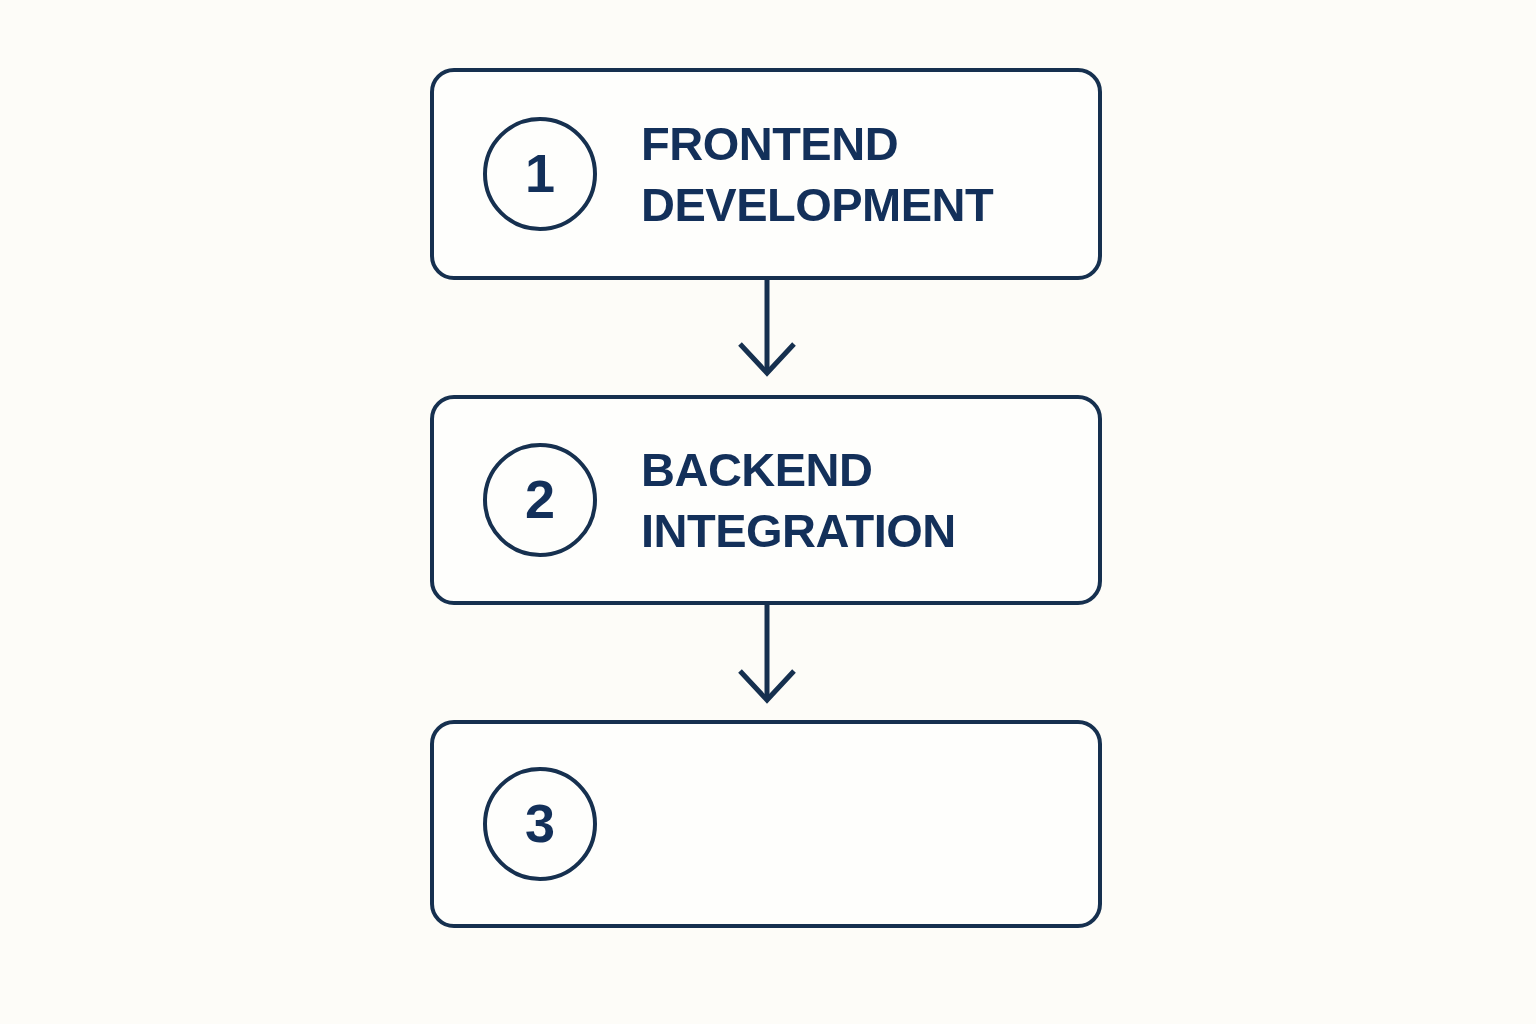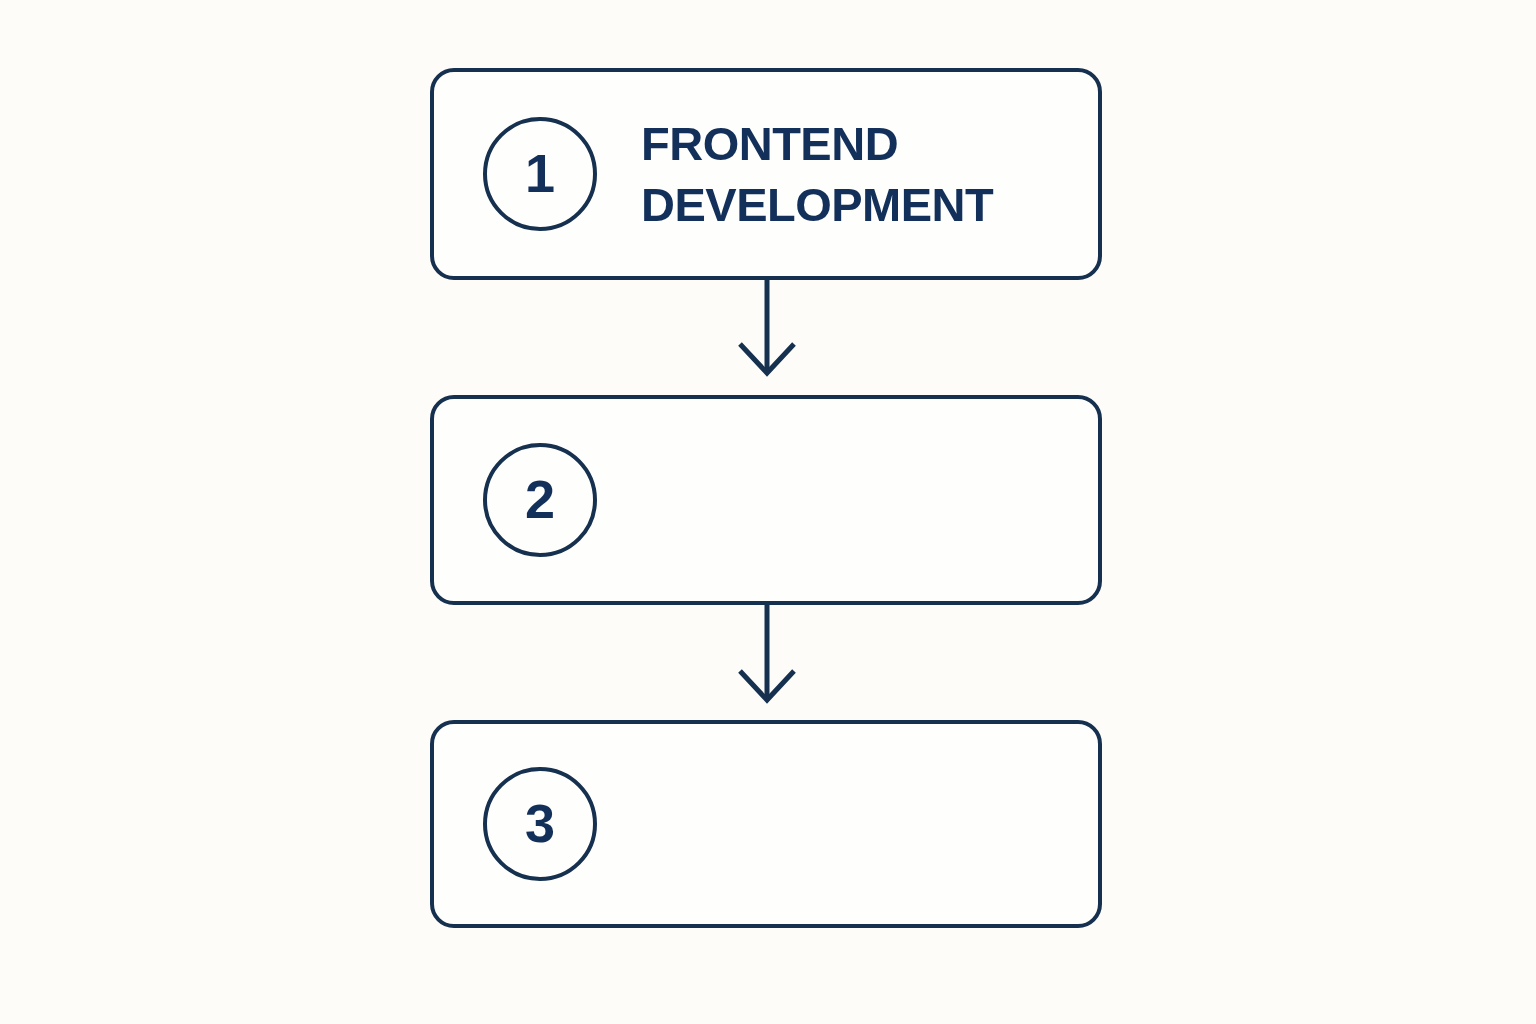--- a/index.html
+++ b/index.html
@@ -116,20 +116,22 @@
       <span class="step-number">1</span>
     </div>
     <div class="step-label">FRONTEND
 DEVELOPMENT</div>
   </div>
 
   <div class="step-box" id="box-2">
     <div class="step-badge">
       <span class="step-number">2</span>
     </div>
+    <div class="step-label">BACKEND
+INTEGRATION</div>
   </div>
 
   <div class="step-box" id="box-3">
     <div class="step-badge">
       <span class="step-number">3</span>
     </div>
   </div>
 
 </div>
 

